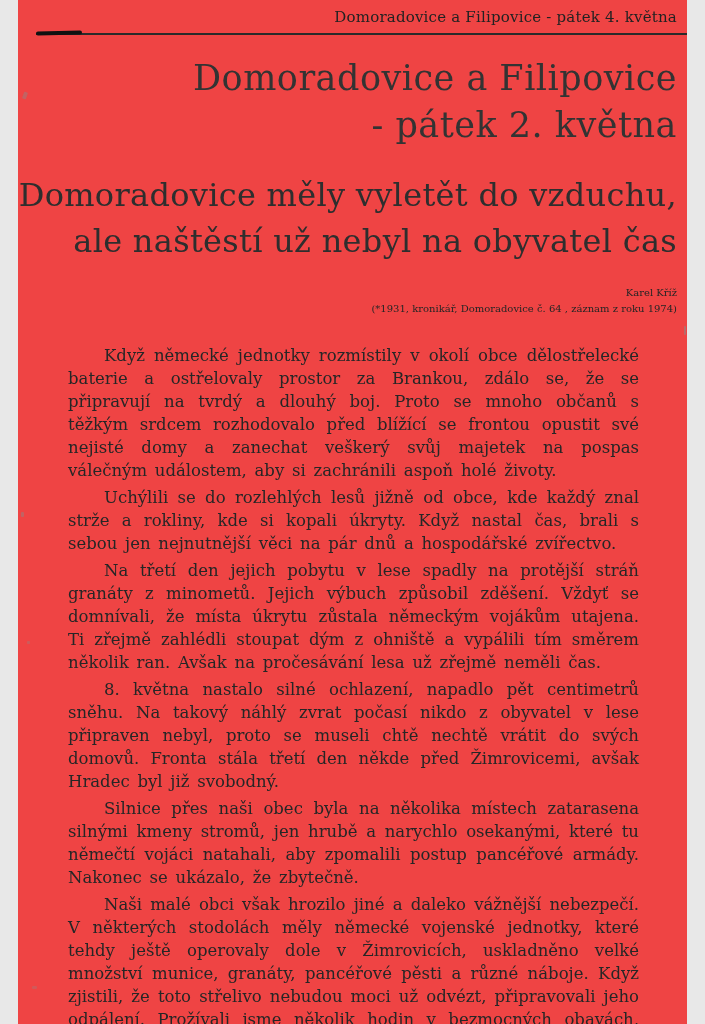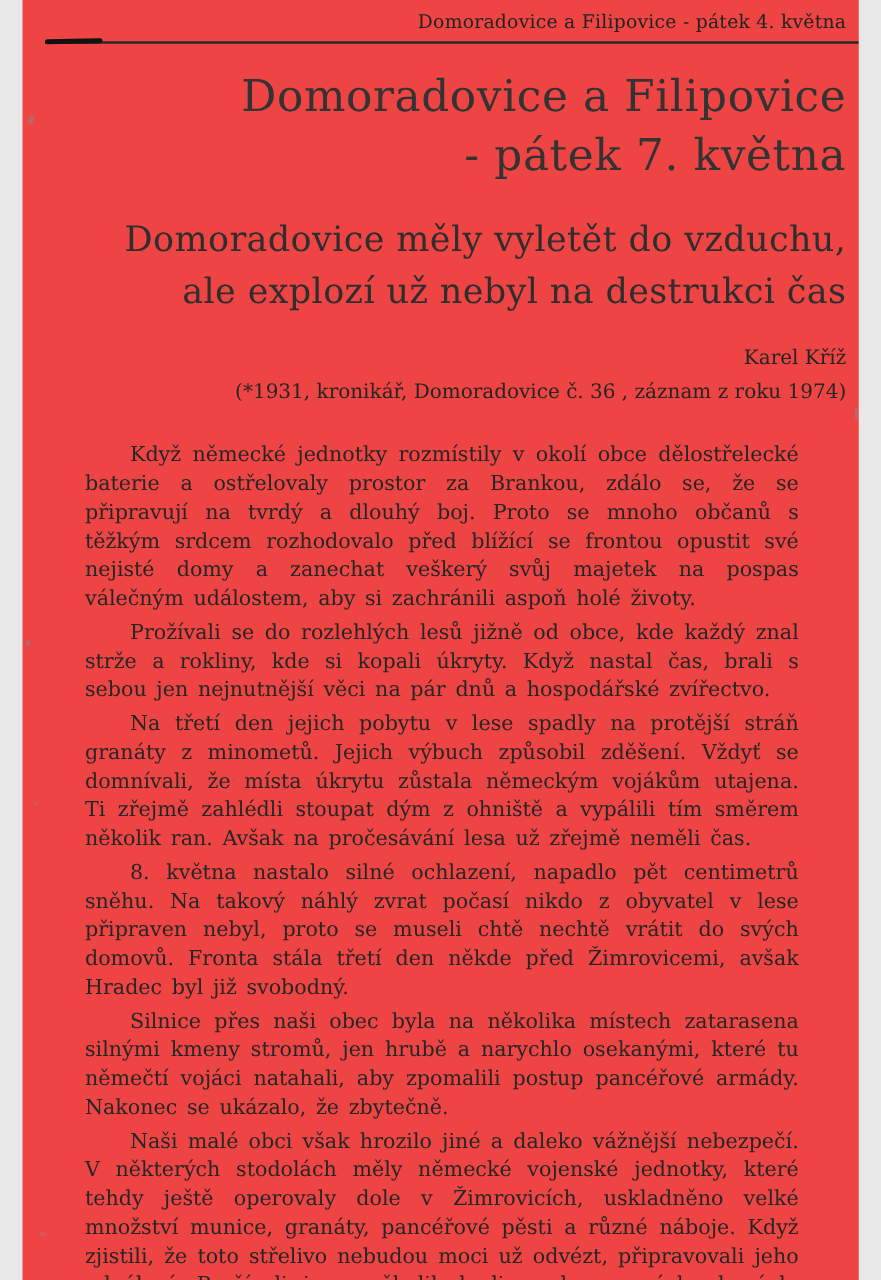--- a/index.html
+++ b/index.html
@@ -49,31 +49,31 @@
     font-size: 35px;
     font-weight: 400;
     line-height: 1.33;
     color: #333;
     letter-spacing: 0.5px;
   }
   
   .doc-subtitle {
     margin: 24px 10px 0 0;
     text-align: right;
-    font-size: 28px;
+    font-size: 32px;
     font-weight: 400;
     line-height: 1.45;
     color: #2e2e2e;
     letter-spacing: 0.3px;
   }
   
   .byline {
     margin: 20px 10px 0 0;
     text-align: right;
-    font-size: 16px;
+    font-size: 10px;
     line-height: 1.65;
     color: #252525;
   }
   
   .body-text {
     margin: 26px 48px 0 50px;
     font-size: 16.5px;
     line-height: 23px;
     text-align: justify;
     color: #262626;
@@ -100,38 +100,38 @@
 <body>
 
 <div class="page">
 
   <div class="running-header">Domoradovice a Filipovice - pátek 4. května</div>
 
   <div class="header-rule"></div>
 
   <h1 class="doc-title">
     <span>Domoradovice a Filipovice</span><br>
-    <span>- pátek 7. května</span>
+    <span>- pátek 2. května</span>
   </h1>
 
   <h2 class="doc-subtitle">
     <span>Domoradovice měly vyletět do vzduchu,</span><br>
-    <span>ale explozí už nebyl na destrukci čas</span>
+    <span>ale naštěstí už nebyl na obyvatel čas</span>
   </h2>
 
   <div class="byline">
     <span>Karel Kříž</span><br>
-    <span>(*1931, kronikář, Domoradovice č. 36 , záznam z roku 1974)</span>
+    <span>(*1931, kronikář, Domoradovice č. 64 , záznam z roku 1974)</span>
   </div>
 
   <div class="body-text">
 
       <p>Když německé jednotky rozmístily v okolí obce dělostřelecké baterie a ostřelovaly prostor za Brankou, zdálo se, že se připravují na tvrdý a dlouhý boj. Proto se mnoho občanů s těžkým srdcem rozhodovalo před blížící se frontou opustit své nejisté domy a zanechat veškerý svůj majetek na pospas válečným událostem, aby si zachránili aspoň holé životy.</p>
 
-      <p>Prožívali se do rozlehlých lesů jižně od obce, kde každý znal strže a rokliny, kde si kopali úkryty. Když nastal čas, brali s sebou jen nejnutnější věci na pár dnů a hospodářské zvířectvo.</p>
+      <p>Uchýlili se do rozlehlých lesů jižně od obce, kde každý znal strže a rokliny, kde si kopali úkryty. Když nastal čas, brali s sebou jen nejnutnější věci na pár dnů a hospodářské zvířectvo.</p>
 
       <p>Na třetí den jejich pobytu v lese spadly na protější stráň granáty z minometů. Jejich výbuch způsobil zděšení. Vždyť se domnívali, že místa úkrytu zůstala německým vojákům utajena. Ti zřejmě zahlédli stoupat dým z ohniště a vypálili tím směrem několik ran. Avšak na pročesávání lesa už zřejmě neměli čas.</p>
 
       <p>8. května nastalo silné ochlazení, napadlo pět centimetrů sněhu. Na takový náhlý zvrat počasí nikdo z obyvatel v lese připraven nebyl, proto se museli chtě nechtě vrátit do svých domovů. Fronta stála třetí den někde před Žimrovicemi, avšak Hradec byl již svobodný.</p>
 
       <p>Silnice přes naši obec byla na několika místech zatarasena silnými kmeny stromů, jen hrubě a narychlo osekanými, které tu němečtí vojáci natahali, aby zpomalili postup pancéřové armády. Nakonec se ukázalo, že zbytečně.</p>
 
       <p>Naši malé obci však hrozilo jiné a daleko vážnější nebezpečí. V některých stodolách měly německé vojenské jednotky, které tehdy ještě operovaly dole v Žimrovicích, uskladněno velké množství munice, granáty, pancéřové pěsti a různé náboje. Když zjistili, že toto střelivo nebudou moci už odvézt, připravovali jeho odpálení. Prožívali jsme několik hodin v bezmocných obavách, aby tento záměr neprovedli, protože explozí tak značného množství trhavin by velká část obce byla určitě zcela zničena.</p>
 
     </div>

